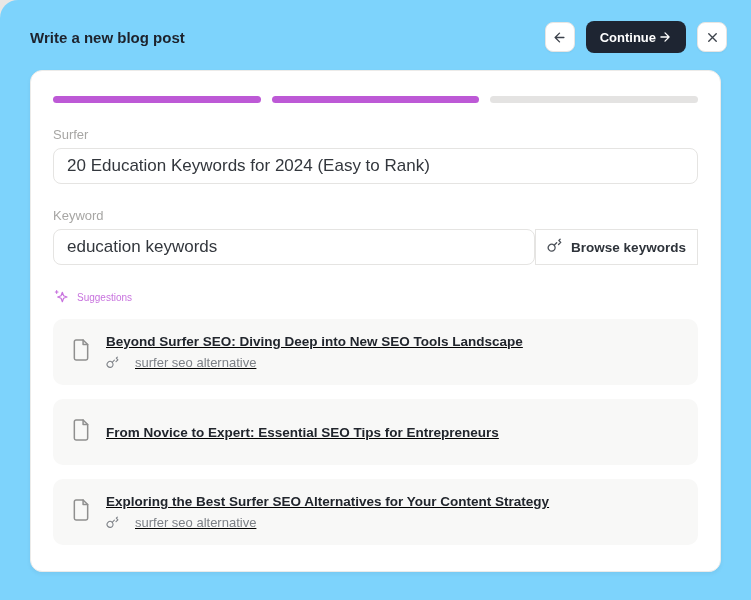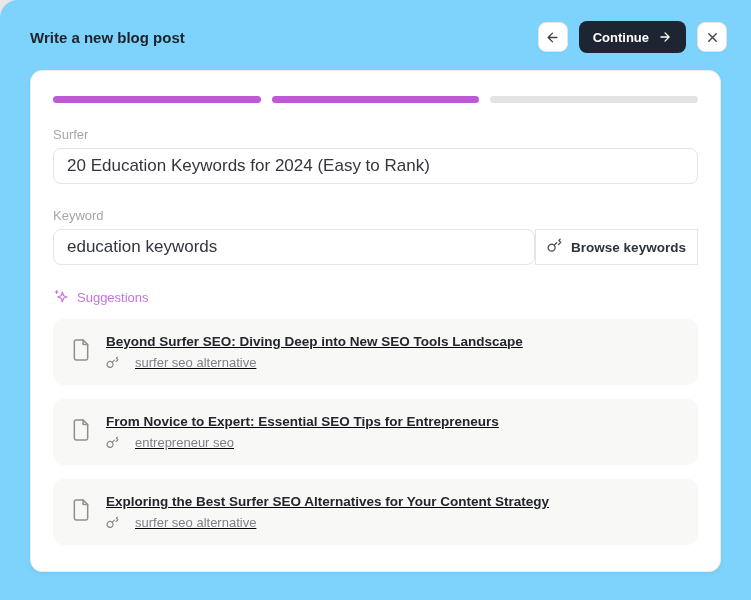--- a/index.html
+++ b/index.html
@@ -31,21 +31,21 @@
     display: flex; align-items: center; justify-content: center;
     box-shadow: 0 1px 2px rgba(0,0,0,.04);
     cursor: pointer; padding: 0;
   }
   .icon-btn svg { width: 15px; height: 15px; stroke: #3c424b; }
   .continue-btn {
     height: 32px; padding: 0 14px; border-radius: 8px;
     background: #1e2532; color: #ffffff;
     font-family: "Liberation Sans", sans-serif;
     font-size: 13px; font-weight: 700;
-    display: flex; align-items: center; gap: 9px;
+    display: flex; align-items: center; gap: 2px;
     border: none; cursor: pointer;
   }
   .continue-btn svg { width: 14px; height: 14px; stroke: #ffffff; }
 
   
   .card {
     position: absolute; left: 30px; right: 30px; top: 70px; height: 502px;
     background: #ffffff;
     border: 1px solid #ecebe9; border-radius: 12px;
     box-shadow: 0 2px 4px rgba(16,24,40,.05);
@@ -72,21 +72,21 @@
     background: #ffffff; border: 1px solid #e5e4e2; border-radius: 0;
     font-family: "Liberation Sans", sans-serif;
     font-size: 13.5px; font-weight: 600; color: #2e333a;
     cursor: pointer;
   }
   .key-icon svg { width: 15px; height: 15px; stroke: #4a4f57; }
 
   .suggestions-heading {
     margin-top: 24px;
     display: flex; align-items: center; gap: 8px;
-    color: #c873de; font-size: 13px; font-weight: 500;
+    color: #c873de; font-size: 10px; font-weight: 500;
   }
   .suggestions-heading svg { width: 16px; height: 16px; stroke: #c873de; }
 
   .suggestion {
     margin-top: 14px;
     background: #f8f8f7; border-radius: 10px;
     height: 66px;
     display: flex; align-items: center; gap: 15px;
     padding: 0 18px;
     cursor: pointer;
@@ -178,26 +178,20 @@
 
     <div class="suggestion">
       <span class="file-icon">
         <svg viewBox="0 0 24 28" fill="none" stroke-width="1.8" stroke-linecap="round" stroke-linejoin="round">
             <path d="M14.5 2H6a2 2 0 0 0-2 2v20a2 2 0 0 0 2 2h12a2 2 0 0 0 2-2V7.5L14.5 2z"></path>
             <path d="M14.5 2v5.5H20"></path>
           </svg>
       </span>
       <span class="s-body">
         <span class="s-title">From Novice to Expert: Essential SEO Tips for Entrepreneurs</span>
-        <span class="s-keyword">
-          <svg viewBox="0 0 24 24" fill="none" stroke-width="2" stroke-linecap="round" stroke-linejoin="round">
-              <path d="m21 2-2 2m-7.61 7.61a5.5 5.5 0 1 1-7.778 7.778 5.5 5.5 0 0 1 7.777-7.777Zm0 0L15.5 7.5m3 3L22 7l-3-3"></path>
-            </svg>
-          <span>entrepreneur seo</span>
-        </span>
       </span>
     </div>
 
     <div class="suggestion">
       <span class="file-icon">
         <svg viewBox="0 0 24 28" fill="none" stroke-width="1.8" stroke-linecap="round" stroke-linejoin="round">
             <path d="M14.5 2H6a2 2 0 0 0-2 2v20a2 2 0 0 0 2 2h12a2 2 0 0 0 2-2V7.5L14.5 2z"></path>
             <path d="M14.5 2v5.5H20"></path>
           </svg>
       </span>

